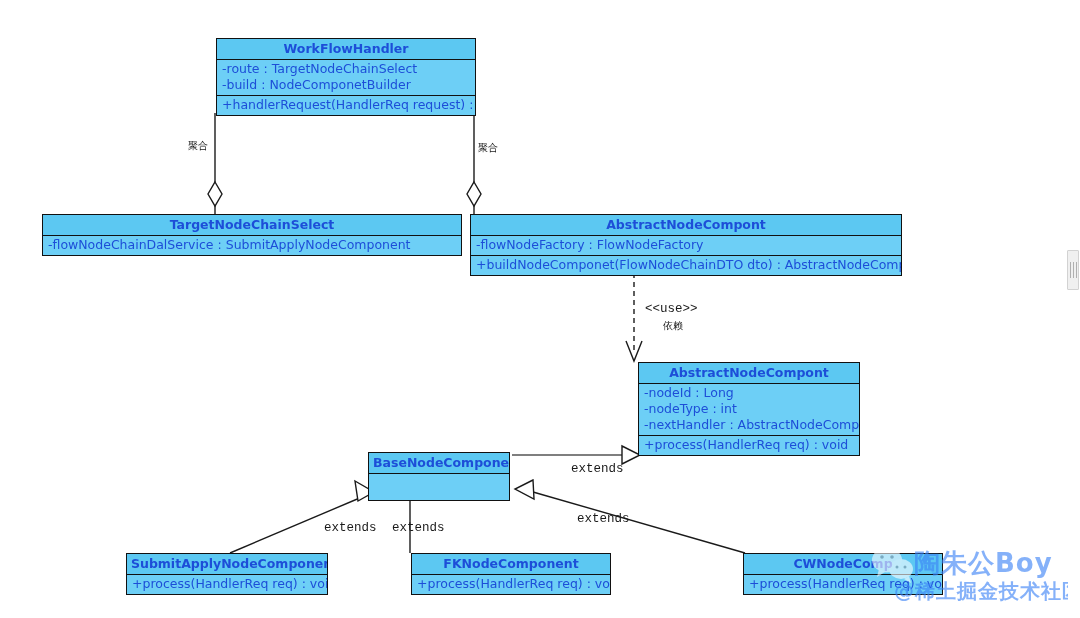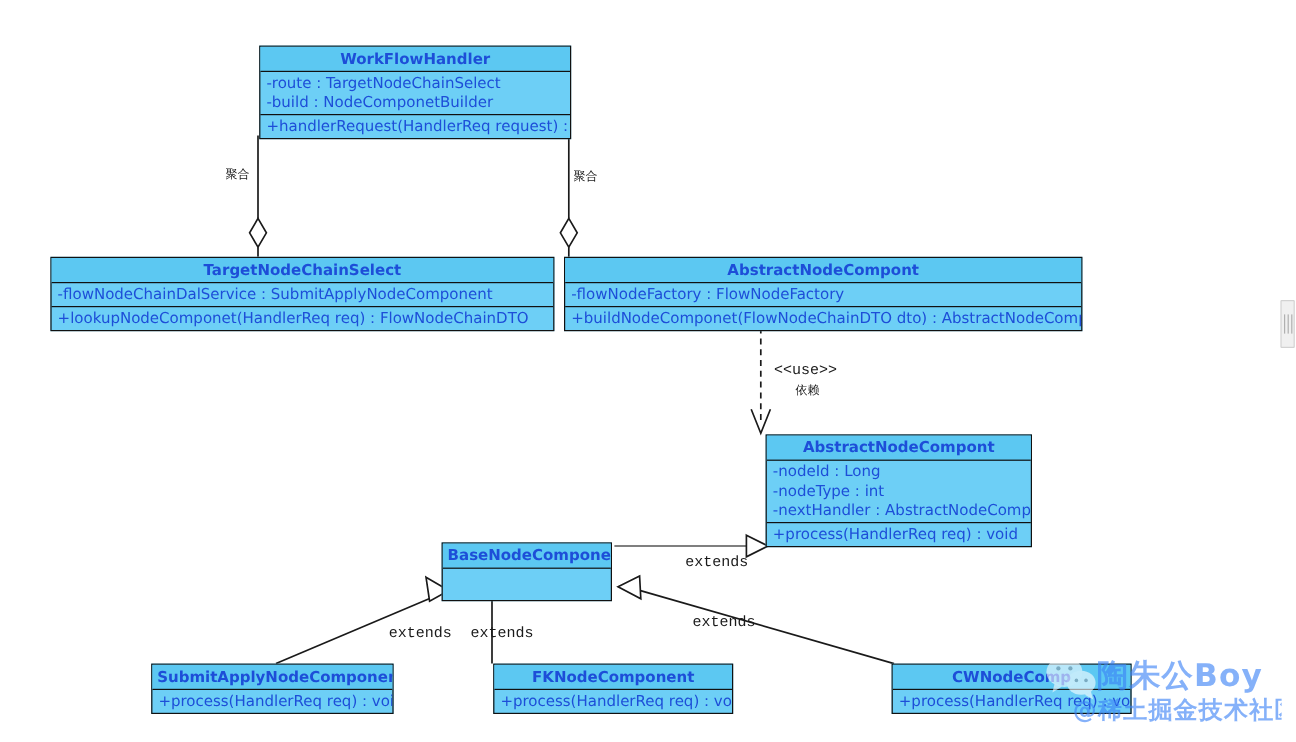--- a/index.html
+++ b/index.html
@@ -203,23 +203,20 @@
     </div>
     <div class="uml-compartment">
       <span class="member">+handlerRequest(HandlerReq request) : void</span>
     </div>
   </div>
 
   <div class="uml-class" style="left:25px; top:214px; width:420px;margin-left:17px;">
     <div class="uml-title">TargetNodeChainSelect</div>
     <div class="uml-compartment">
       <span class="member">-flowNodeChainDalService : SubmitApplyNodeComponent</span>
-    </div>
-    <div class="uml-compartment">
-      <span class="member">+lookupNodeComponet(HandlerReq req) : FlowNodeChainDTO</span>
     </div>
   </div>
 
   <div class="uml-class" style="left:470px; top:214px; width:432px;">
     <div class="uml-title">AbstractNodeCompont</div>
     <div class="uml-compartment">
       <span class="member">-flowNodeFactory : FlowNodeFactory</span>
     </div>
     <div class="uml-compartment">
       <span class="member">+buildNodeComponet(FlowNodeChainDTO dto) : AbstractNodeCompont</span>

